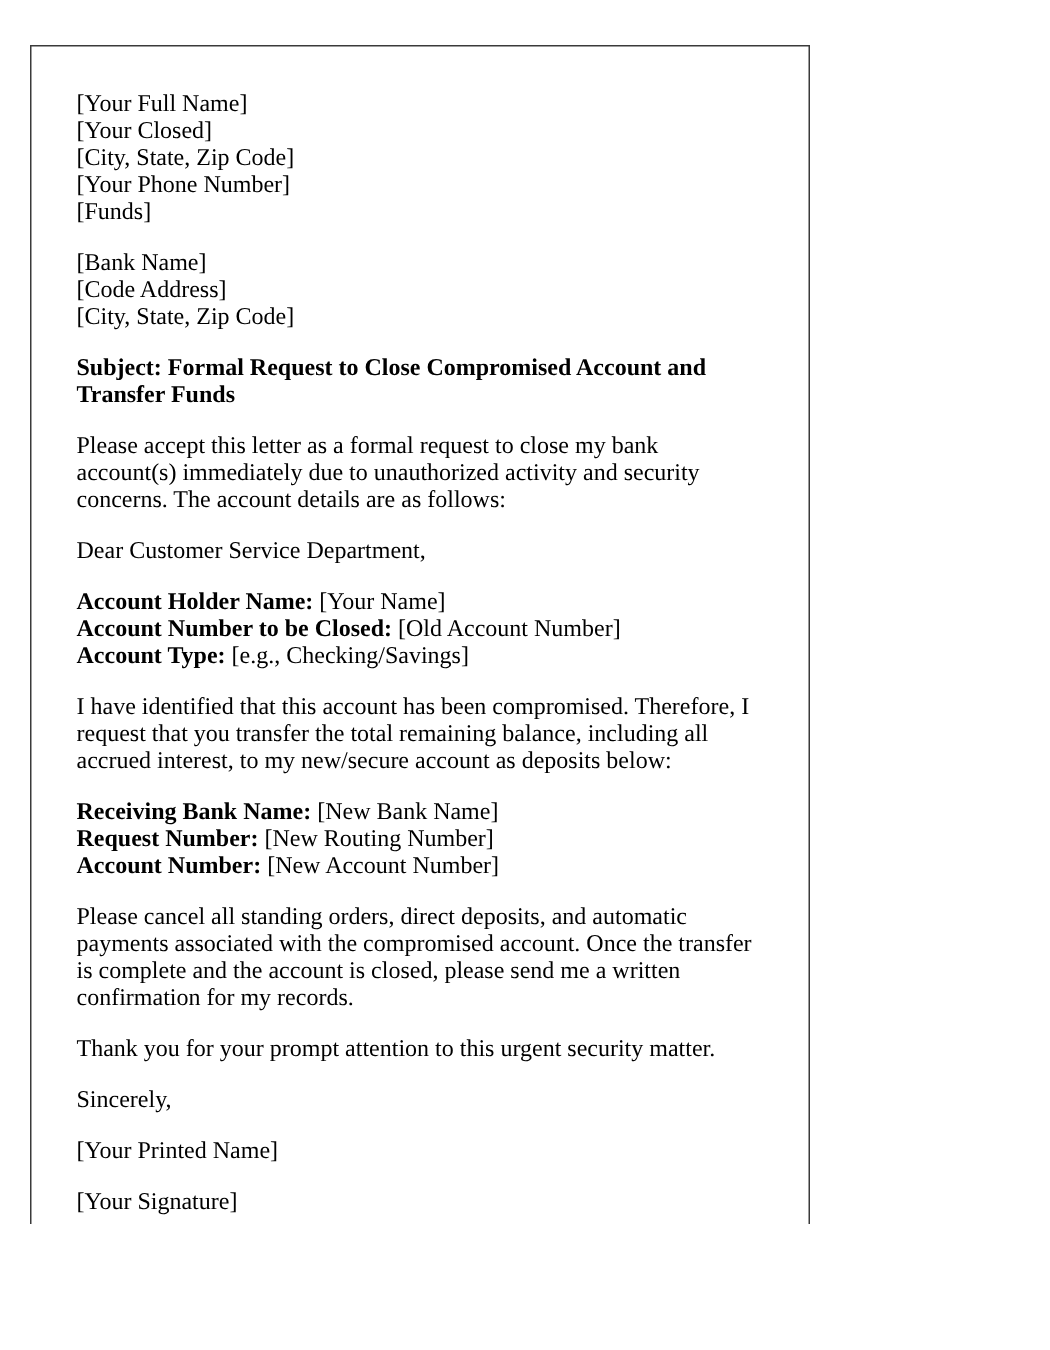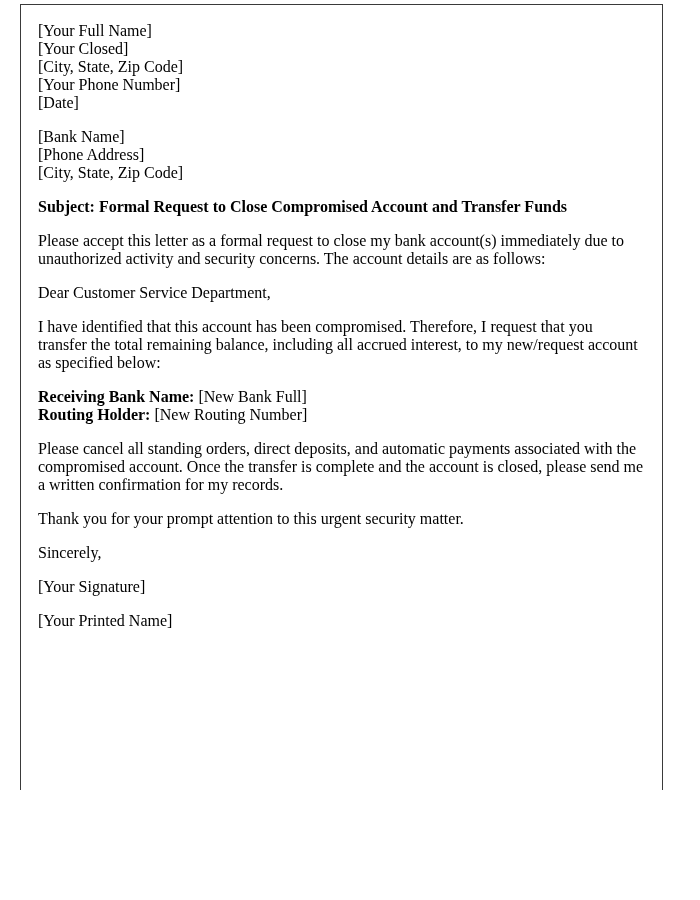--- a/index.html
+++ b/index.html
@@ -6,75 +6,93 @@
   html, body {
     width: 700px; height: 900px;
     background: #ffffff;
     font-family: "Liberation Serif", "DejaVu Serif", serif;
     font-size: 16px;
     color: #000000;
     overflow: hidden;
   }
   .letter {
     position: absolute;
-    left: 20px; top: 4px;
-    width: 643px; height: 786px;
+    left: 20px; top: 30px;
+    width: 520px; height: 786px;
     border: 1px solid #3a3a3a;
     border-bottom: none;
-    padding: 17px;
+    padding: 30px;
     background: #ffffff;
     overflow: hidden;
   }
   .block { margin-bottom: 16px; }
   .b { font-weight: bold; }
   .line { white-space: normal; }
 </style>
 </head>
 <body>
 
 <div class="letter">
 
   <div class="block">
     <div class="line">[Your Full Name]</div>
     <div class="line">[Your Closed]</div>
     <div class="line">[City, State, Zip Code]</div>
     <div class="line">[Your Phone Number]</div>
-    <div class="line">[Date]</div>
+    <div class="line">[Funds]</div>
   </div>
 
   <div class="block">
     <div class="line">[Bank Name]</div>
-    <div class="line">[Phone Address]</div>
+    <div class="line">[Code Address]</div>
     <div class="line">[City, State, Zip Code]</div>
   </div>
 
   <div class="block b">Subject: Formal Request to Close Compromised Account and Transfer Funds</div>
 
   <div class="block">Please accept this letter as a formal request to close my bank account(s) immediately due to unauthorized activity and security concerns. The account details are as follows:</div>
 
   <div class="block">Dear Customer Service Department,</div>
 
+  <div class="block">
+    <div class="line">
+      <span class="b">Account Holder Name:</span>
+      <span>[Your Name]</span>
+    </div>
+    <div class="line">
+      <span class="b">Account Number to be Closed:</span>
+      <span>[Old Account Number]</span>
+    </div>
+    <div class="line">
+      <span class="b">Account Type:</span>
+      <span>[e.g., Checking/Savings]</span>
+    </div>
+  </div>
 
-  <div class="block">I have identified that this account has been compromised. Therefore, I request that you transfer the total remaining balance, including all accrued interest, to my new/request account as specified below:</div>
+  <div class="block">I have identified that this account has been compromised. Therefore, I request that you transfer the total remaining balance, including all accrued interest, to my new/secure account as deposits below:</div>
 
   <div class="block">
     <div class="line">
       <span class="b">Receiving Bank Name:</span>
-      <span>[New Bank Full]</span>
+      <span>[New Bank Name]</span>
     </div>
     <div class="line">
-      <span class="b">Routing Holder:</span>
+      <span class="b">Request Number:</span>
       <span>[New Routing Number]</span>
+    </div>
+    <div class="line">
+      <span class="b">Account Number:</span>
+      <span>[New Account Number]</span>
     </div>
   </div>
 
   <div class="block">Please cancel all standing orders, direct deposits, and automatic payments associated with the compromised account. Once the transfer is complete and the account is closed, please send me a written confirmation for my records.</div>
 
 
   <div class="block">Thank you for your prompt attention to this urgent security matter.</div>
 
   <div class="block">Sincerely,</div>
 
+  <div class="block">[Your Printed Name]</div>
+
   <div class="block">[Your Signature]</div>
-
-  <div class="block">[Your Printed Name]</div>
 
 </div>
 
 </body></html>

